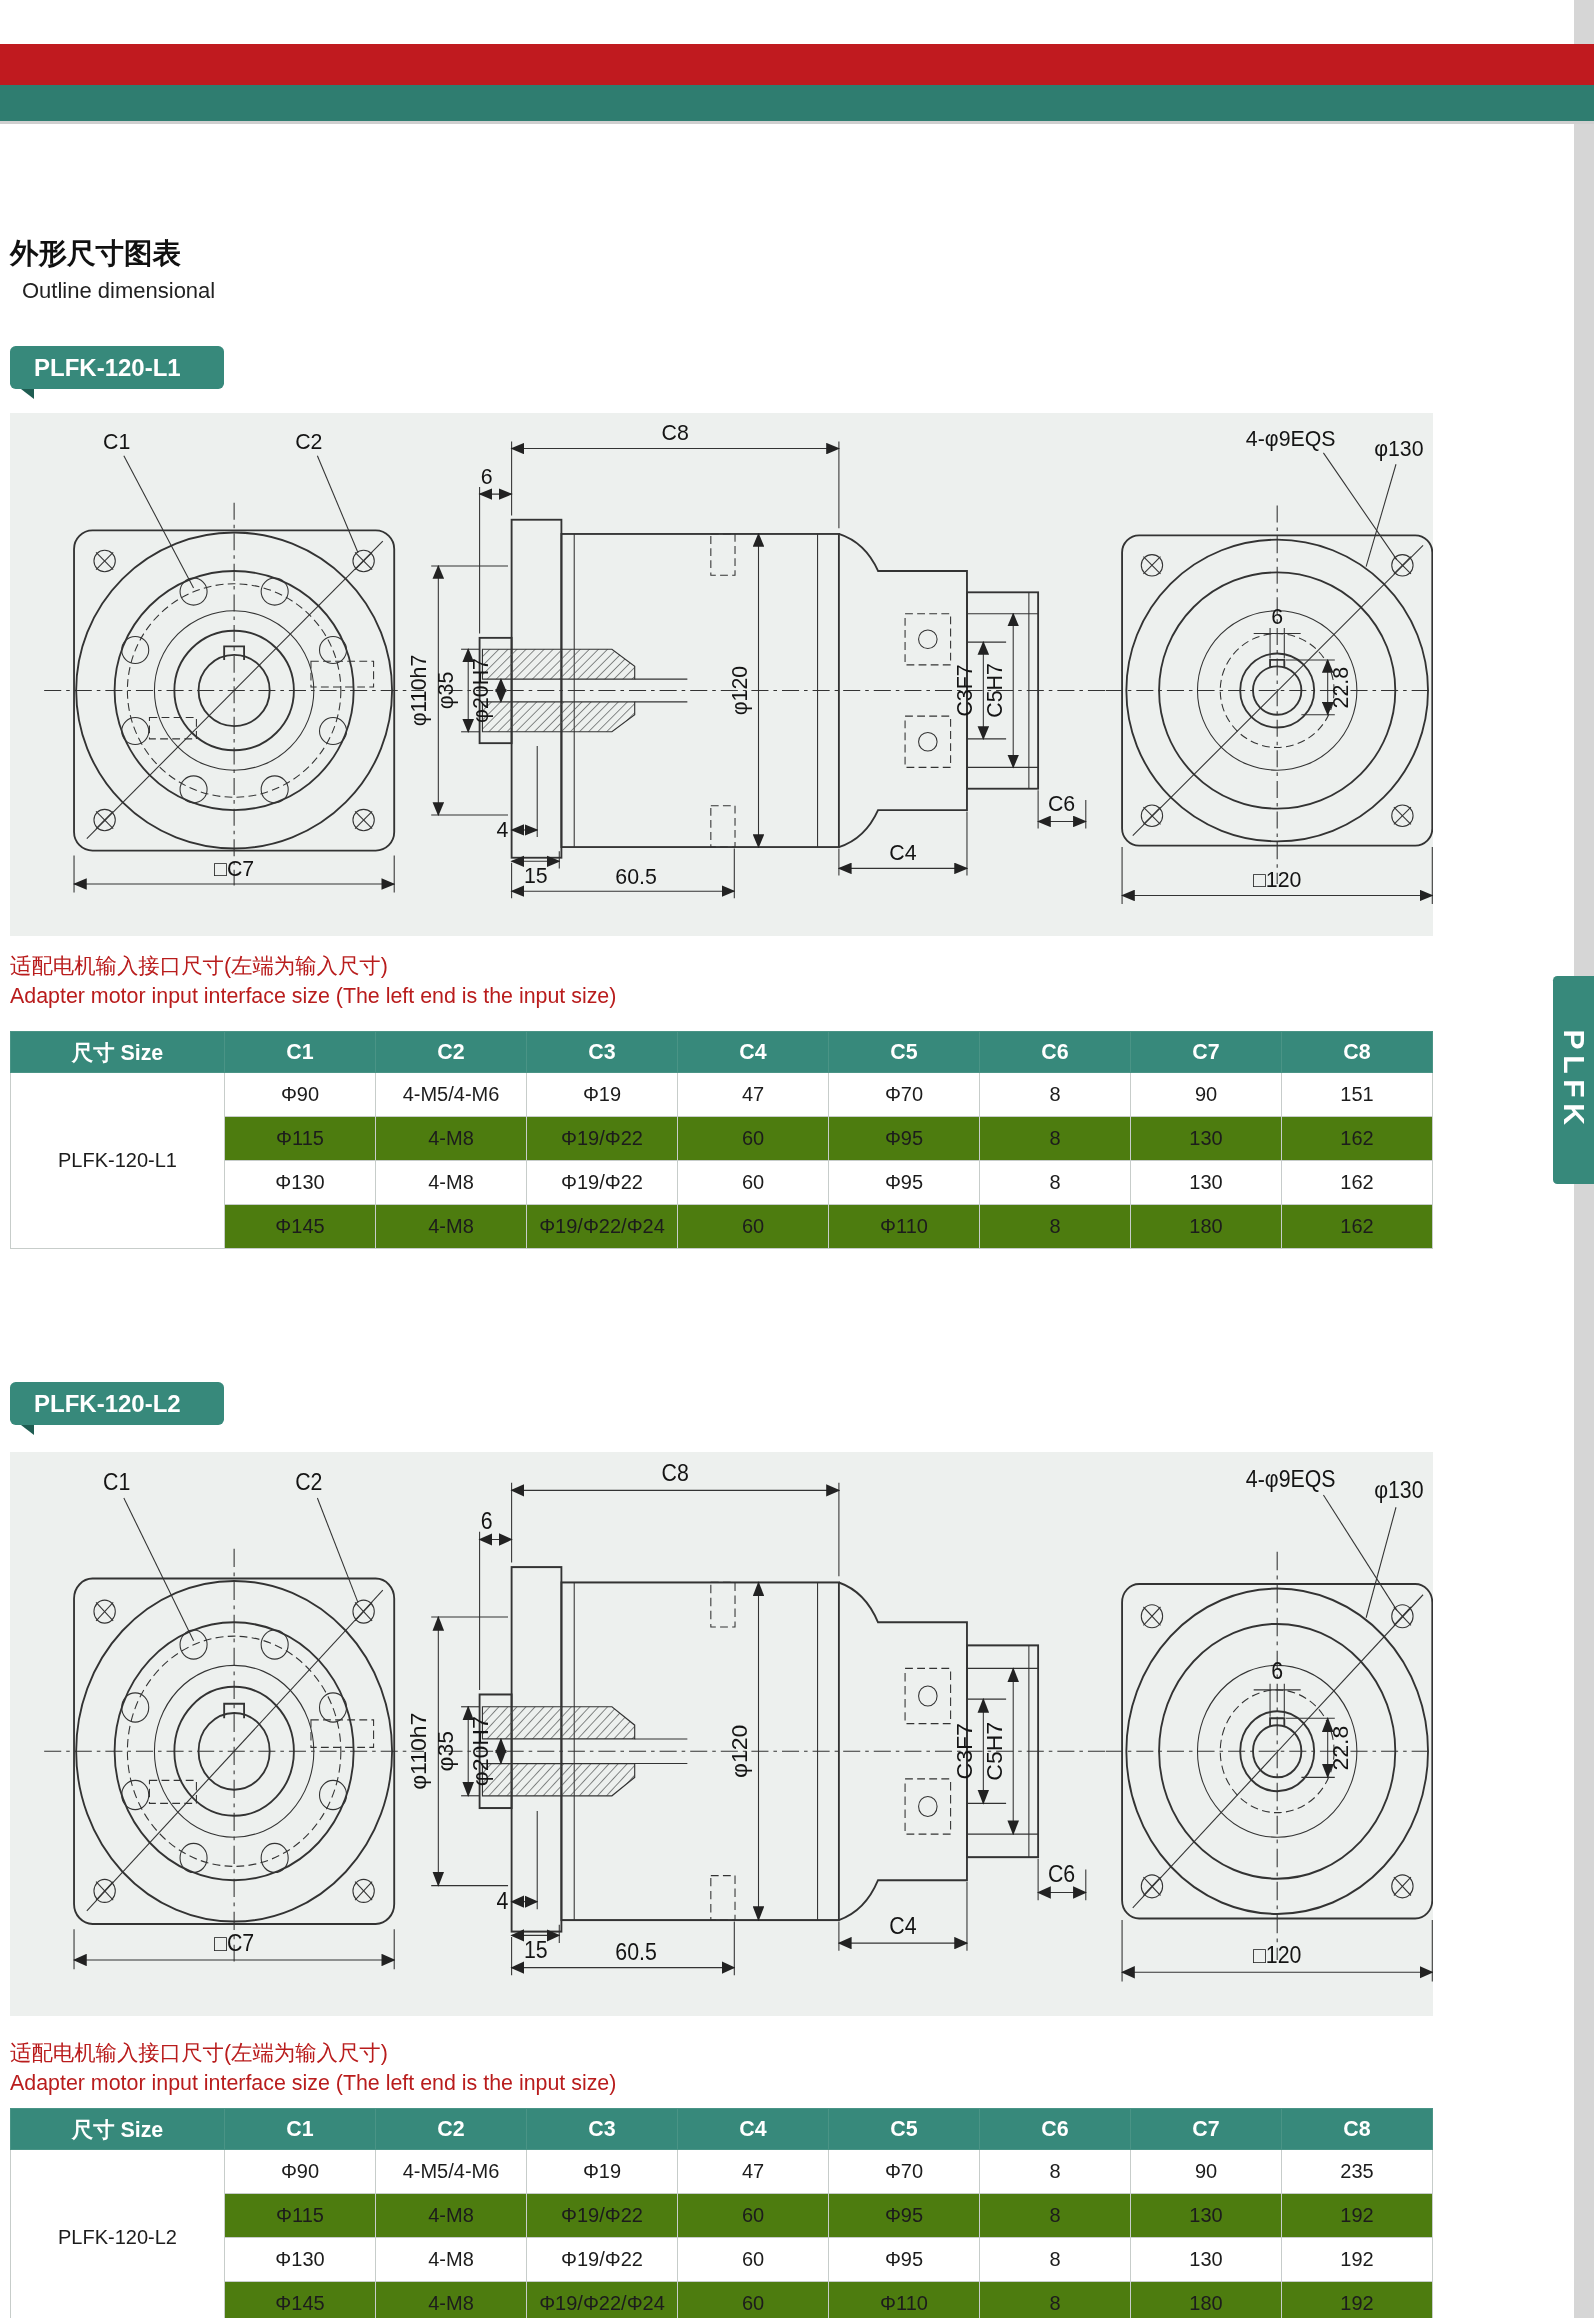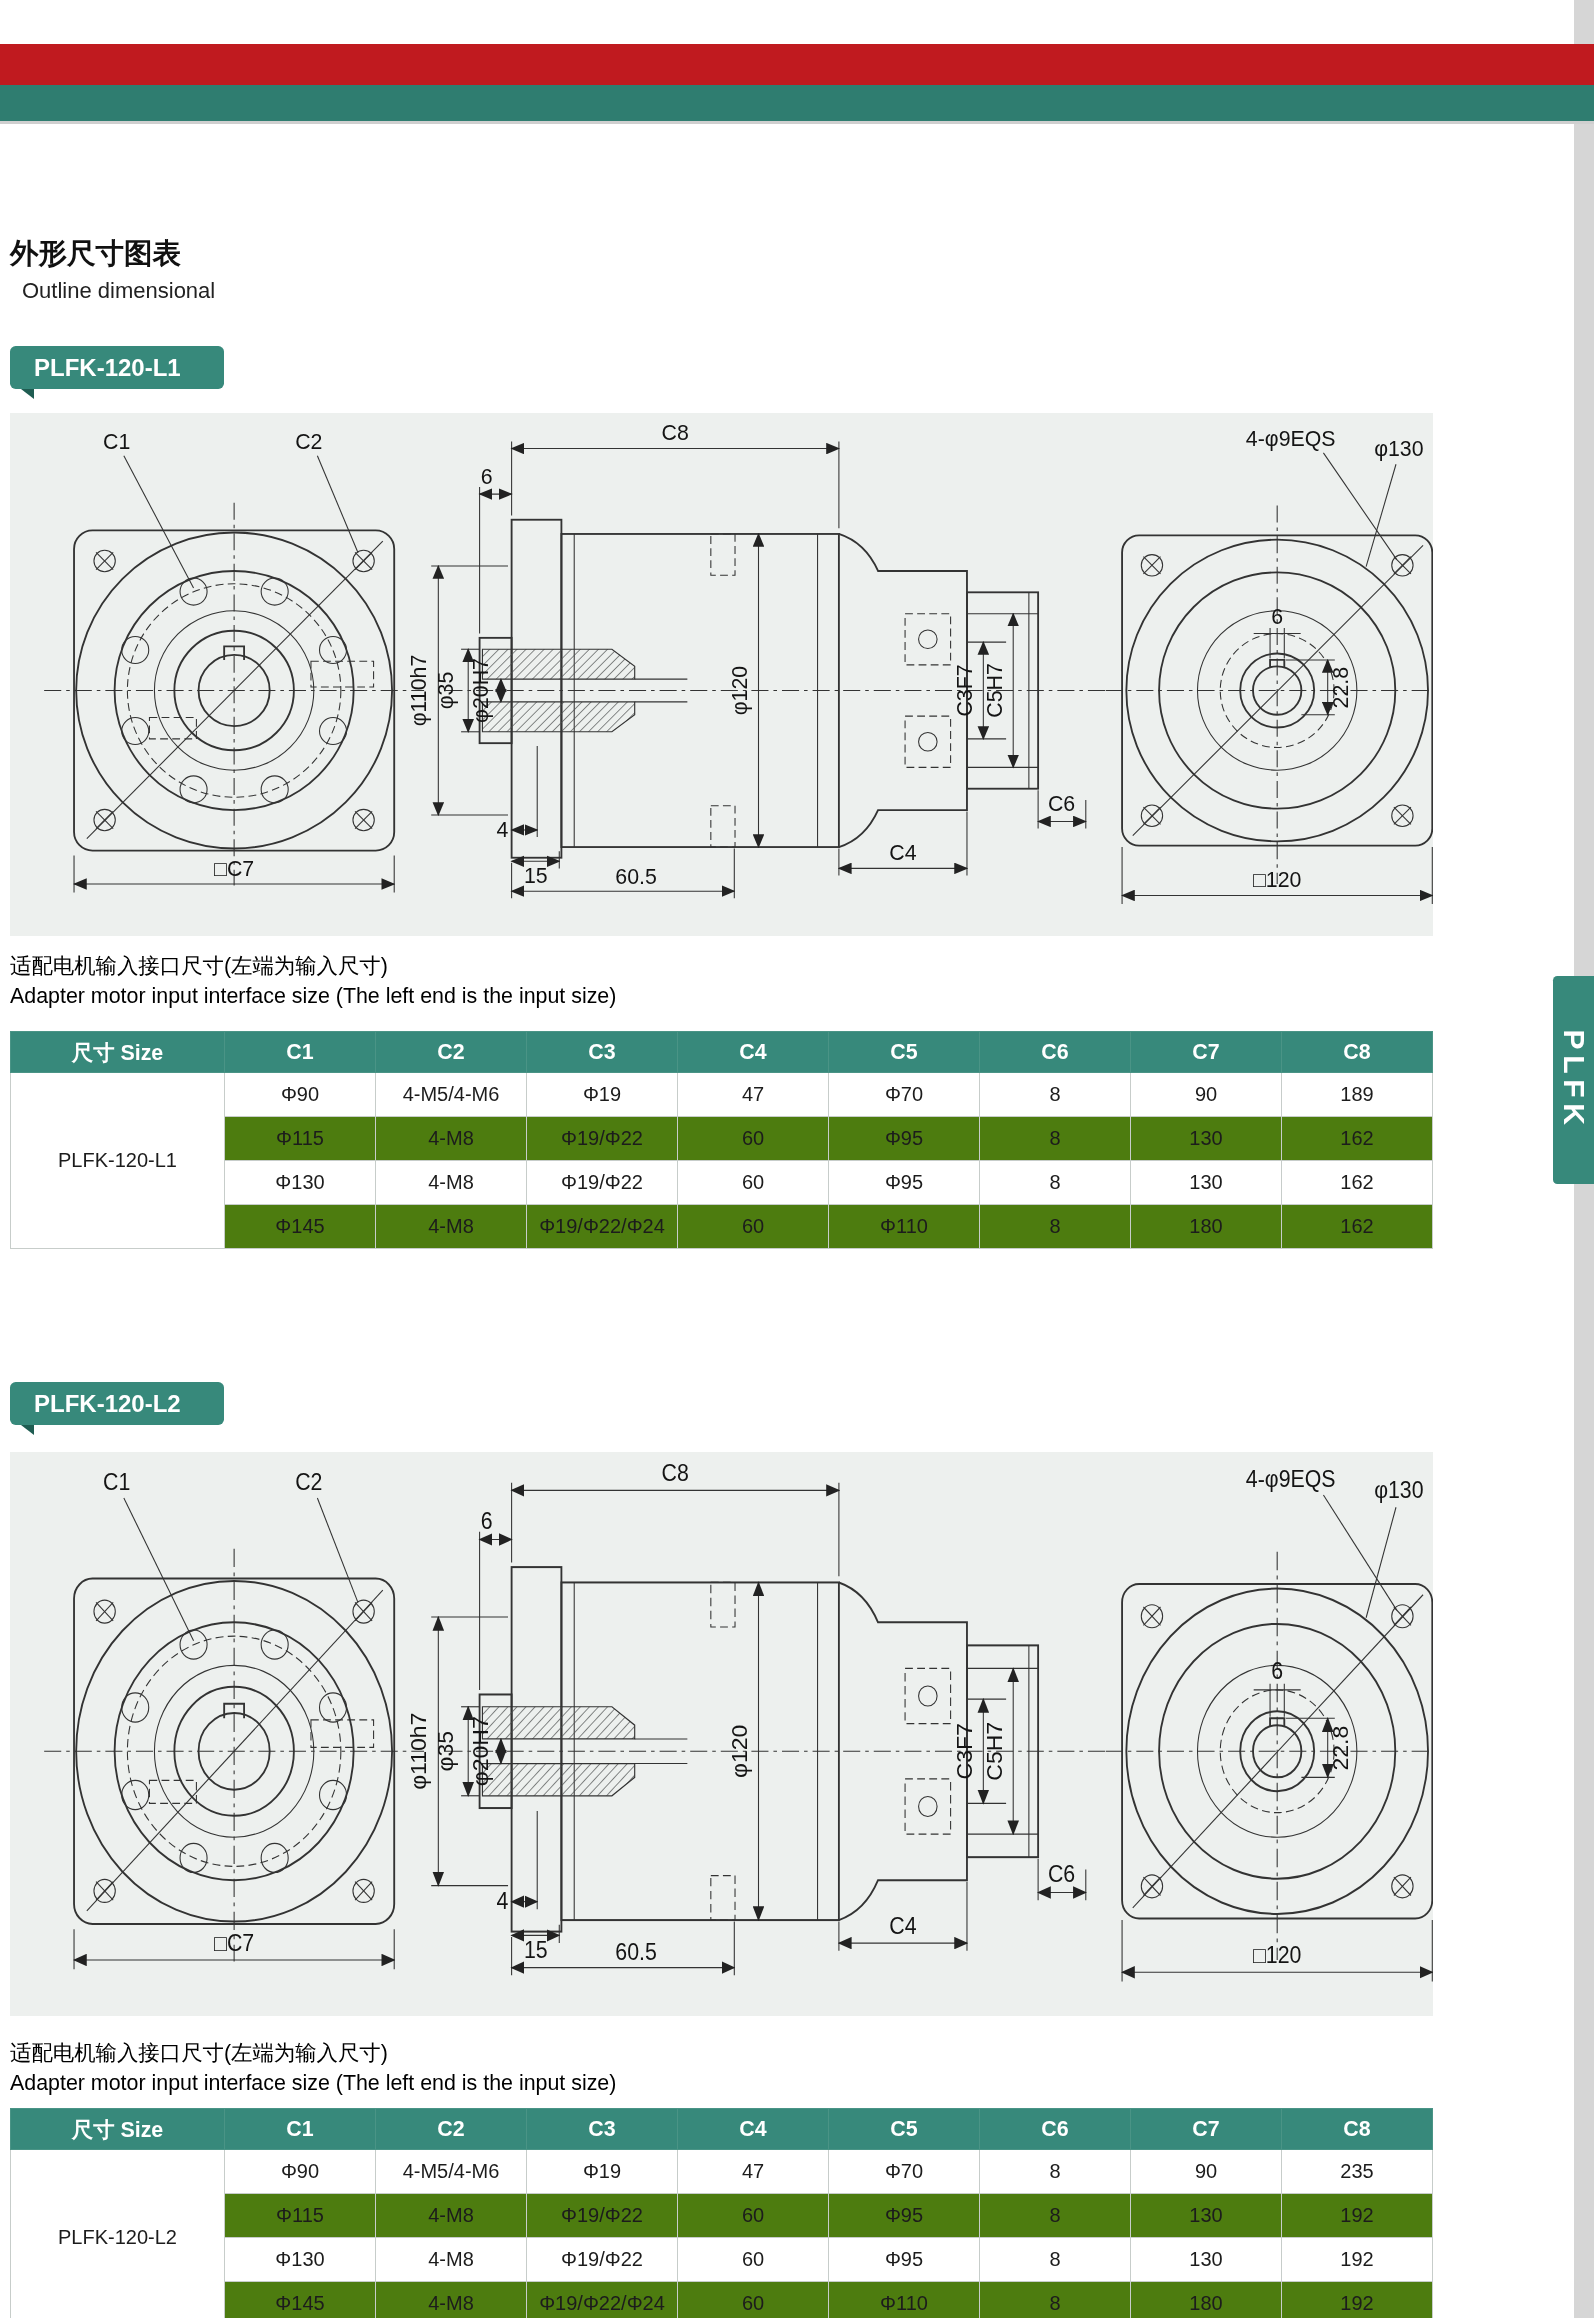--- a/index.html
+++ b/index.html
@@ -12,21 +12,21 @@
   .title-zh{position:absolute;left:10px;top:235px;font-size:28.5px;font-weight:bold;color:#111;}
   .title-en{position:absolute;left:10px;top:278px;font-size:22px;color:#222;margin-left:12px;}
   .badge{position:absolute;left:10px;width:214px;height:43px;background:#37897b;border-radius:5.7px;
          color:#fff;font-size:24px;font-weight:bold;line-height:43px;padding-left:24px;box-sizing:border-box;}
   .badge::after{content:"";position:absolute;left:11.4px;bottom:-10px;width:0;height:0;
          border-top:10.7px solid #1f5d52;border-left:13px solid transparent;}
   .badge1{top:346px;} .badge2{top:1382px;}
   .drawing{position:absolute;left:10px;width:1423px;background:#edf0ee;}
   .drawing1{top:413px;height:523px;} .drawing2{top:1452px;height:564px;}
   .drawing svg{display:block;width:100%;height:100%;}
-  .note{position:absolute;left:10px;font-size:21.4px;color:#000000;}
+  .note{position:absolute;left:10px;font-size:21.4px;color:#b91c1c;}
   .n1zh{top:951px;} .n1en{top:984px;} .n2zh{top:2038px;} .n2en{top:2071px;}
   .dim-table{position:absolute;left:10px;width:1423px;border-collapse:collapse;table-layout:fixed;}
   .t1{top:1031px;} .t2{top:2108px;}
   .dim-table col.col-model{width:214px;} .dim-table col.col-dim{width:151px;}
   .dim-table th{background:#37897b;color:#fff;font-size:21.4px;font-weight:bold;height:38px;
        border:0.7px solid #4a9486;text-align:center;}
   .dim-table td{font-size:20px;text-align:center;height:41px;border:0.7px solid #c7cdca;
        color:#1c1c1c;background:#fff;}
   .dim-table tr.alt td{background:#4d7c0f;}
   .dim-table td.model-cell{background:#fff;font-size:20px;}
@@ -259,21 +259,21 @@
     <tbody>
       <tr>
         <td rowspan="4" class="model-cell">PLFK-120-L1</td>
         <td>Φ90</td>
         <td>4-M5/4-M6</td>
         <td>Φ19</td>
         <td>47</td>
         <td>Φ70</td>
         <td>8</td>
         <td>90</td>
-        <td>189</td>
+        <td>151</td>
       </tr>
       <tr class="alt">
         <td>Φ115</td>
         <td>4-M8</td>
         <td>Φ19/Φ22</td>
         <td>60</td>
         <td>Φ95</td>
         <td>8</td>
         <td>130</td>
         <td>162</td>

